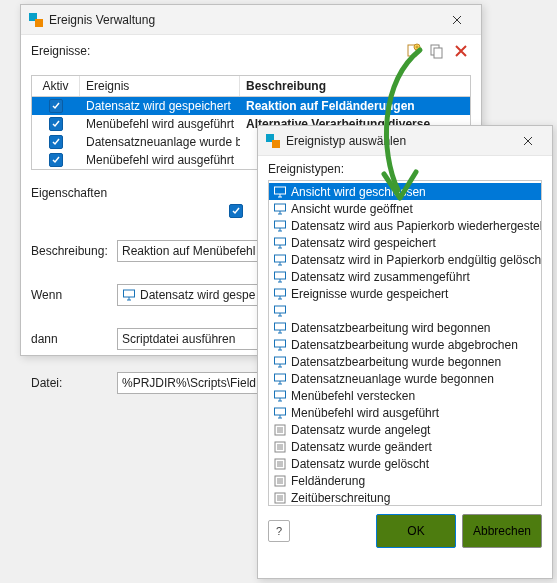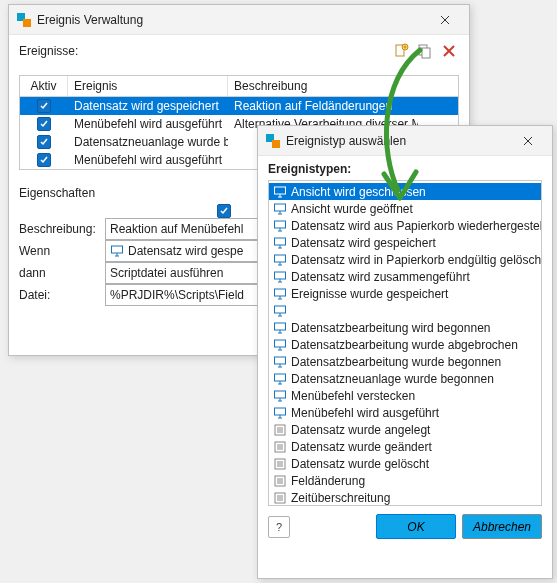--- a/index.html
+++ b/index.html
@@ -22,43 +22,43 @@
   .thead { display:flex; background:#fff; border-bottom:1px solid #d0d0d0; }
   .th { padding:3px 6px; font-weight:400; color:#222; border-right:1px solid #e2e2e2; position:relative; }
   .th:last-child { border-right:none; }
   .tbody .tr { display:flex; align-items:center; height:18px; }
   .tr.selected { background:#0078d7; color:#fff; }
   .td { padding:1px 6px; white-space:nowrap; overflow:hidden; text-overflow:clip; }
   .chk { width:14px; height:14px; border:1px solid #0a5da5; border-radius:2px; background:#1073c6; display:inline-flex; align-items:center; justify-content:center; margin:0 auto; }
   .chk svg { width:10px; height:10px; }
   .col-aktiv { width:48px; text-align:center; display:flex; align-items:center; justify-content:center; }
   .col-ereignis { width:160px; }
-  .col-besch { width:190px; }
+  .col-besch { width:190px;font-weight:bold; }
   .group-label { margin-top:16px; }
-  .prop-row { display:flex; align-items:center; margin-top:0; }
+  .prop-row { display:flex; align-items:center; margin-top:22px; }
   .prop-row .lab { width:86px; }
   .inp { flex:1; border:1px solid #b0b0b0; height:22px; padding:0 4px; font-size:12px; display:flex; align-items:center; background:#fff; position:relative; overflow:hidden; white-space:nowrap; }
   .inp.combo::after { content:""; position:absolute; right:6px; top:50%; margin-top:-2px; border-left:4px solid transparent; border-right:4px solid transparent; border-top:5px solid #555; }
   .mini-icon { width:14px; height:14px; margin-right:4px; display:inline-flex; align-items:center; justify-content:center; flex-shrink:0; }
   .listwrap { border:1px solid #c8c8c8; height:326px; overflow:hidden; padding:2px 0; }
   .li { display:flex; align-items:center; height:17px; padding:0 4px; font-size:12px; white-space:nowrap; }
   .li.sel { background:#0078d7; color:#fff; }
   .li.sel .item-icon rect { stroke:#fff; }
   .li.sel .item-icon line, .li.sel .item-icon path { stroke:#fff; }
   .item-icon { width:14px; height:14px; margin-right:4px; flex-shrink:0; }
   .dlg-foot { display:flex; justify-content:flex-end; align-items:center; gap:6px; padding-top:8px; }
   .help-ico { width:22px; height:22px; border:1px solid #b0b0b0; display:flex; align-items:center; justify-content:center; border-radius:2px; margin-right:auto; font-size:11px; color:#444; }
-  button.btn { height:25px; min-width:80px; border:1px solid #8a8a8a; background:#0ea5e9; font-size:12px; border-radius:2px;font-style:italic; }
+  button.btn { height:34px; min-width:80px; border:1px solid #8a8a8a; background:#4d7c0f; font-size:12px; border-radius:2px; }
   button.btn.primary { border:1px solid #0078d7; }
   .arrow-annot { position:absolute; pointer-events:none; z-index:30; }
 </style>
 </head>
 <body>
 
-<div class="window" style="left:8px; top:4px; width:462px; height:352px;">
+<div class="window" style="left:20px; top:4px; width:462px; height:352px;">
   <div class="titlebar light">
     <span class="title-icon"></span>
     <span class="title">Ereignis Verwaltung</span>
     <div class="close-btn">
       <svg viewBox="0 0 10 10">
           <path d="M1 1 L9 9 M9 1 L1 9" stroke="#333" stroke-width="1"></path>
         </svg>
     </div>
   </div>
   <div class="body">
@@ -192,21 +192,21 @@
   <div class="titlebar light">
     <span class="title-icon"></span>
     <span class="title">Ereignistyp auswählen</span>
     <div class="close-btn">
       <svg viewBox="0 0 10 10">
           <path d="M1 1 L9 9 M9 1 L1 9" stroke="#333" stroke-width="1"></path>
         </svg>
     </div>
   </div>
   <div class="body">
-    <div style="margin-bottom:4px;font-weight:bold;">Ereignistypen:</div>
+    <div style="margin-bottom:4px;">Ereignistypen:</div>
     <div class="listwrap" id="eventtype-list">
         <div class="li sel">
           <svg class="item-icon" width="14" height="14" viewBox="0 0 14 14">
             <rect x="1.5" y="2" width="11" height="7" fill="none" stroke="#fff"></rect>
             <line x1="5" y1="12" x2="9" y2="12" stroke="#fff"></line>
             <line x1="7" y1="9" x2="7" y2="12" stroke="#fff"></line>
           </svg>
           <span>Ansicht wird geschlossen</span>
         </div>
         <div class="li">

